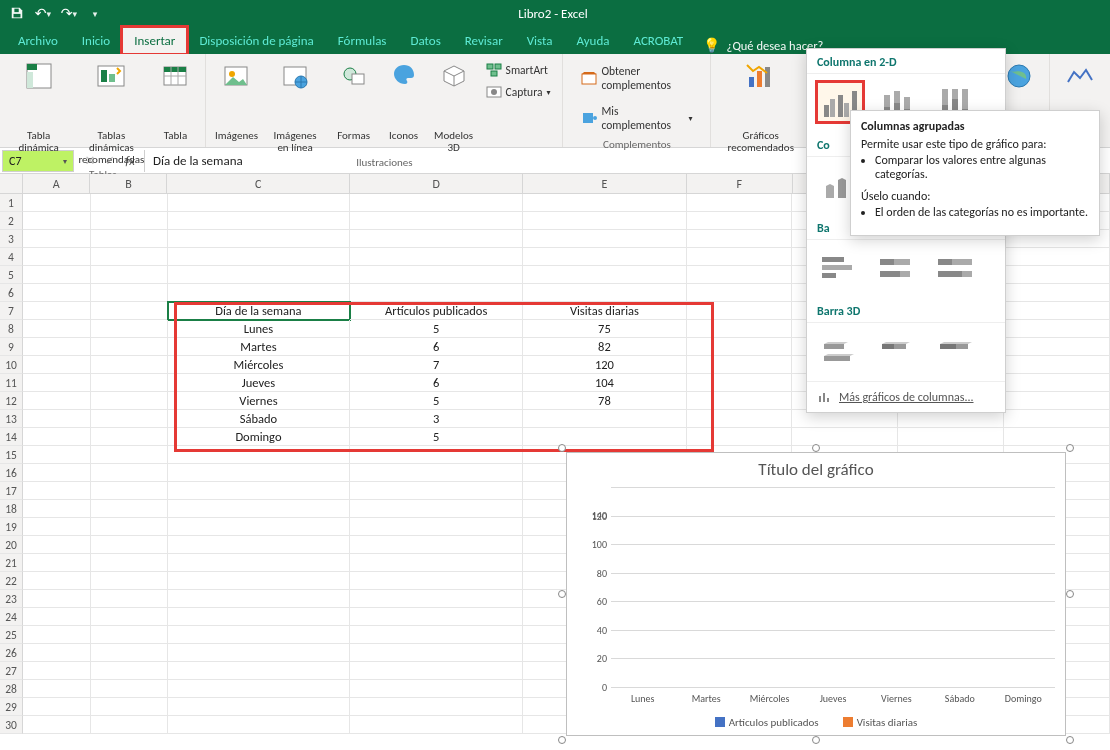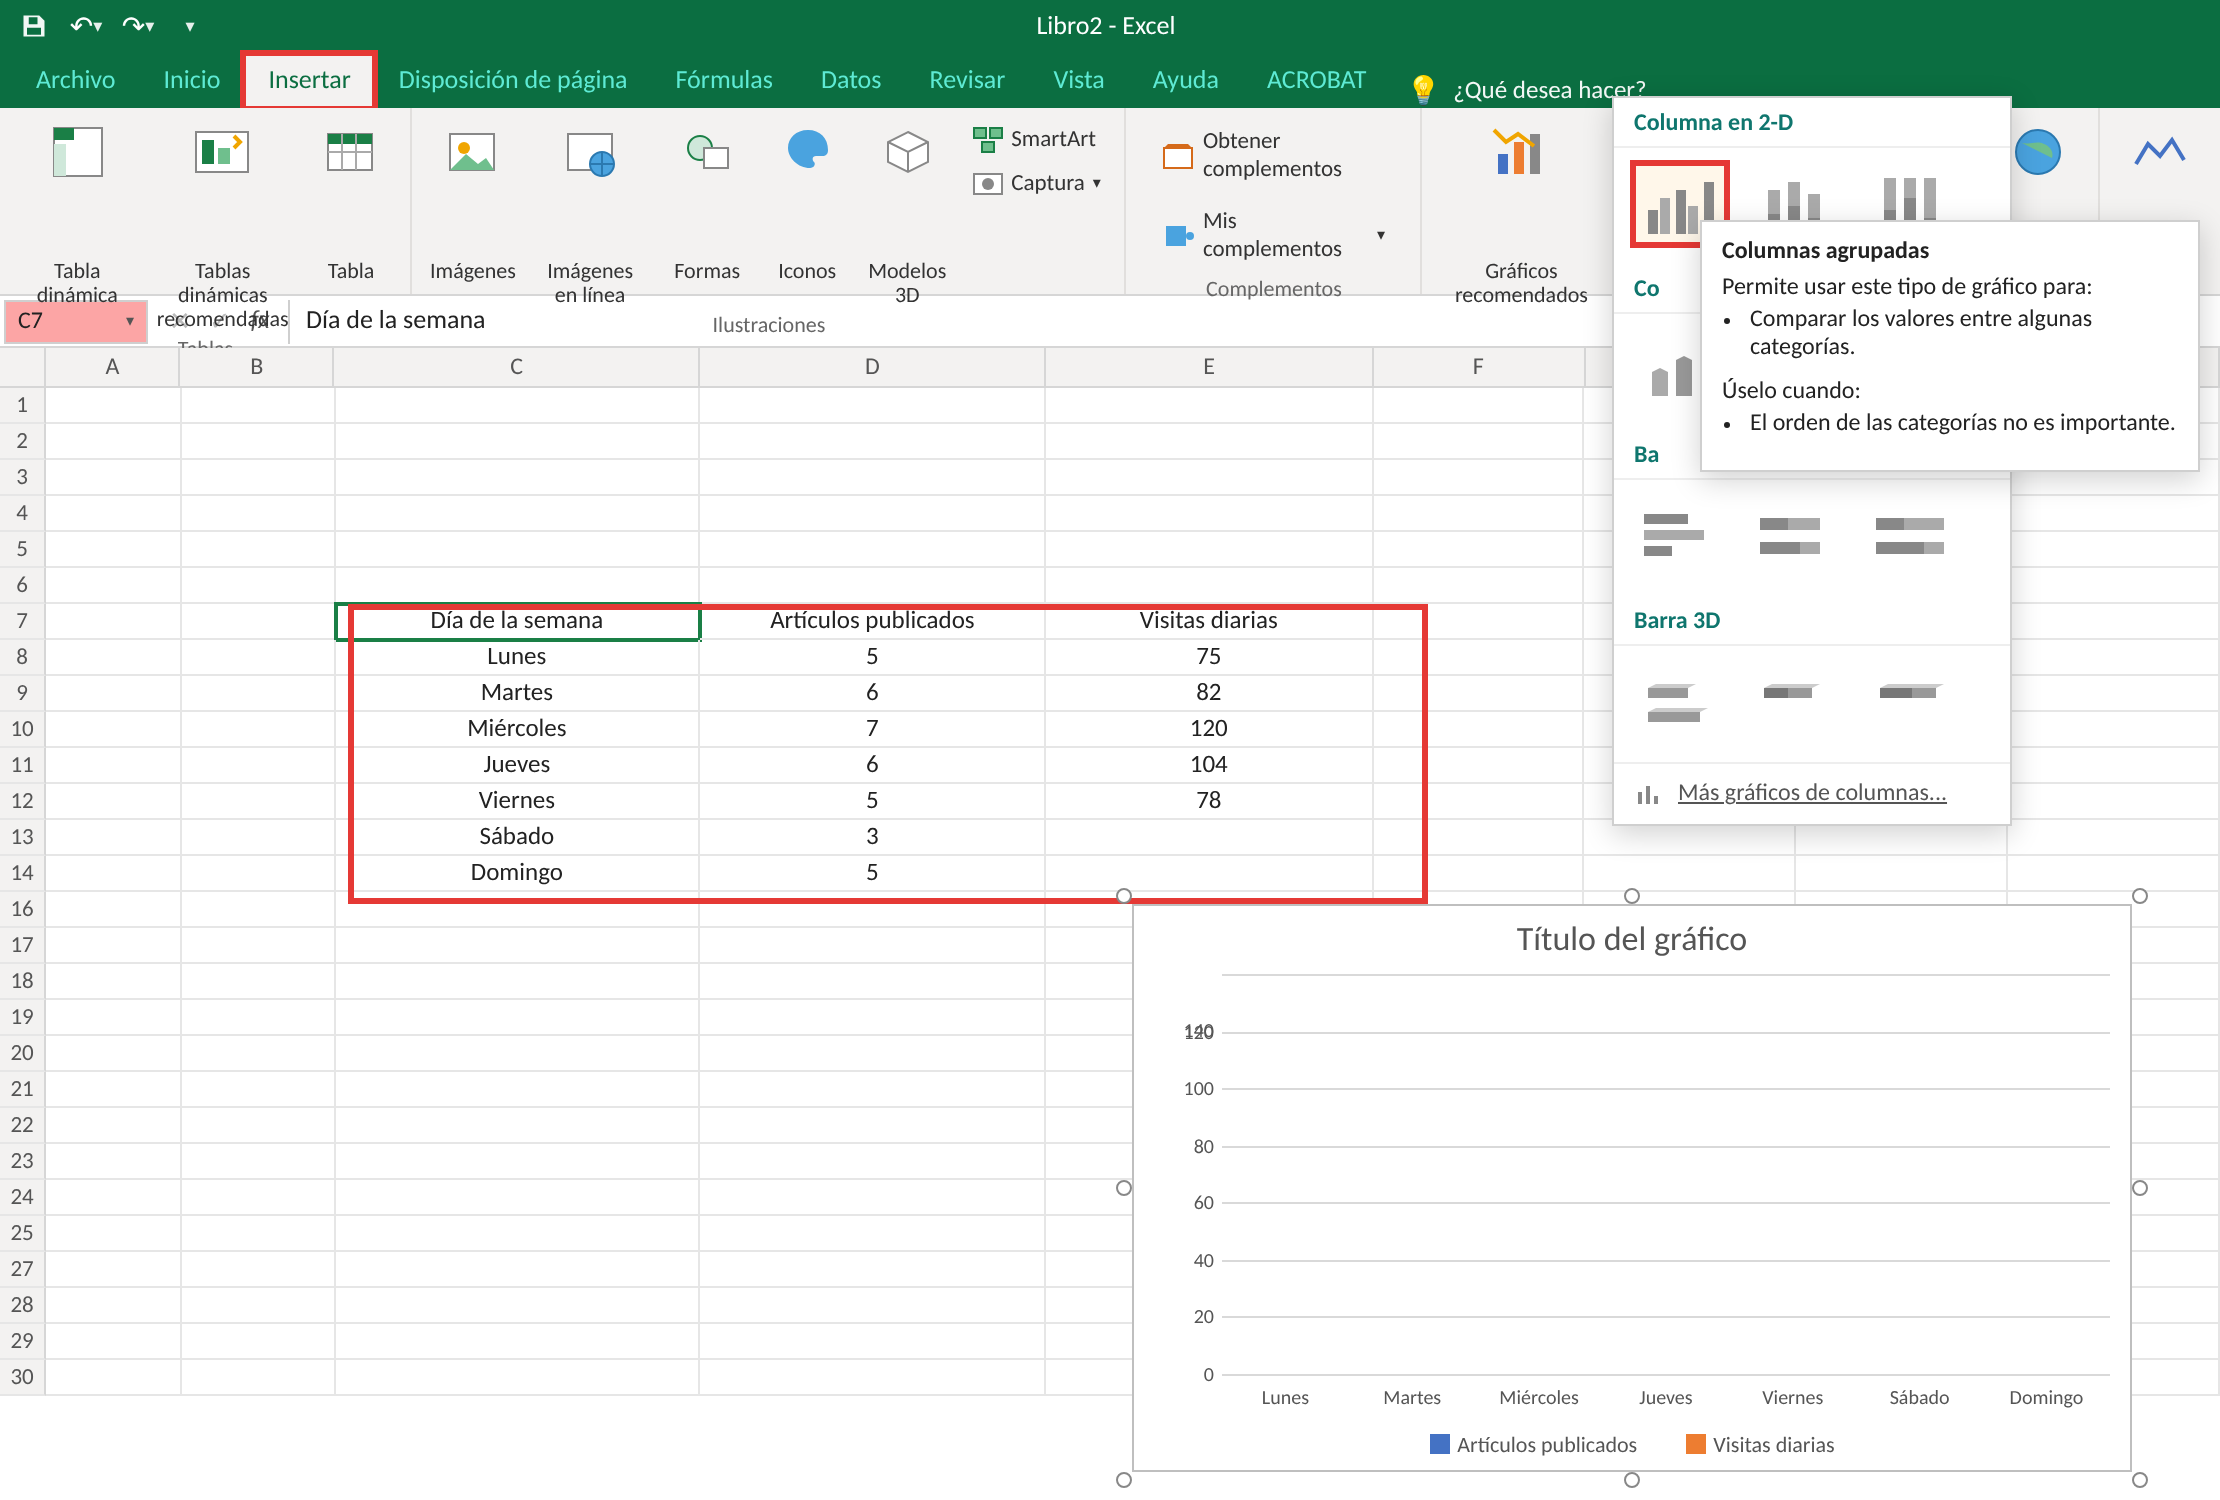--- a/index.html
+++ b/index.html
@@ -30,21 +30,21 @@
   .grp-title { font-size:11px; color:#666; padding:0 0 2px; width:100%; text-align:center; }
   .stackcol { display:flex; flex-direction:column; gap:2px; justify-content:flex-start; }
   .smallbtn { display:flex; align-items:center; gap:4px; font-size:11.5px; color:#333; padding:2px 4px; }
   .smallbtn .ic { width:16px; height:16px; display:flex; align-items:center; justify-content:center;}
   .chart-minibtns { display:flex; flex-wrap:wrap; gap:4px; width:120px; padding:2px 2px 0; }
   .chart-mini { width:36px; height:20px; display:flex; align-items:center; justify-content:center; border-radius:2px; position:relative; }
   .chart-mini .caret { font-size:8px; position:absolute; right:0px; bottom:0px; color:#444;}
   .chart-mini.hl { outline:3px solid #e53935; outline-offset:-1px; }
   
   .fbar { height:26px; border-bottom:1px solid #d6d6d6; display:flex; align-items:center; background:#fff; }
-  .namebox { width:72px; height:22px; border:1px solid #cfcfcf; margin:0 2px; display:flex; align-items:center; justify-content:space-between; padding:0 6px; font-size:12px; background:#fca5a5; }
+  .namebox { width:72px; height:22px; border:1px solid #cfcfcf; margin:0 2px; display:flex; align-items:center; justify-content:space-between; padding:0 6px; font-size:12px; background:#bef264; }
   .namebox .caret { font-size:8px; color:#555; }
   .fxbtns { display:flex; align-items:center; gap:4px; padding:0 6px; color:#888; }
   .fxbtns .fic { width:16px; height:16px; display:flex; align-items:center; justify-content:center; font-size:13px;}
   .fxinput { flex:1; height:22px; border-left:1px solid #cfcfcf; padding:0 8px; display:flex; align-items:center; font-size:13px; }
   
   .grid { position:relative; height: calc(750px - 26px - 28px - 94px - 26px); overflow:hidden; }
   .colheads { display:flex; height:20px; border-bottom:1px solid #d6d6d6; background:#f3f2f1; }
   .corner { width:24px; border-right:1px solid #d6d6d6; background:#f3f2f1; }
   .ch { border-right:1px solid #d6d6d6; text-align:center; font-size:12px; color:#555; line-height:20px; background:#f3f2f1; }
   .rows { position:relative; }
@@ -686,20 +686,32 @@
           <div class="cell cB"></div>
           <div class="cell cC">Domingo</div>
           <div class="cell cD">5</div>
           <div class="cell cE"></div>
           <div class="cell cF"></div>
           <div class="cell cG"></div>
           <div class="cell cH"></div>
           <div class="cell cI"></div>
         </div>
         <div class="row">
+          <div class="rh">15</div>
+          <div class="cell cA"></div>
+          <div class="cell cB"></div>
+          <div class="cell cC"></div>
+          <div class="cell cD"></div>
+          <div class="cell cE"></div>
+          <div class="cell cF"></div>
+          <div class="cell cG"></div>
+          <div class="cell cH"></div>
+          <div class="cell cI"></div>
+        </div>
+        <div class="row">
           <div class="rh">16</div>
           <div class="cell cA"></div>
           <div class="cell cB"></div>
           <div class="cell cC"></div>
           <div class="cell cD"></div>
           <div class="cell cE"></div>
           <div class="cell cF"></div>
           <div class="cell cG"></div>
           <div class="cell cH"></div>
           <div class="cell cI"></div>
@@ -795,20 +807,32 @@
           <div class="cell cC"></div>
           <div class="cell cD"></div>
           <div class="cell cE"></div>
           <div class="cell cF"></div>
           <div class="cell cG"></div>
           <div class="cell cH"></div>
           <div class="cell cI"></div>
         </div>
         <div class="row">
           <div class="rh">25</div>
+          <div class="cell cA"></div>
+          <div class="cell cB"></div>
+          <div class="cell cC"></div>
+          <div class="cell cD"></div>
+          <div class="cell cE"></div>
+          <div class="cell cF"></div>
+          <div class="cell cG"></div>
+          <div class="cell cH"></div>
+          <div class="cell cI"></div>
+        </div>
+        <div class="row">
+          <div class="rh">26</div>
           <div class="cell cA"></div>
           <div class="cell cB"></div>
           <div class="cell cC"></div>
           <div class="cell cD"></div>
           <div class="cell cE"></div>
           <div class="cell cF"></div>
           <div class="cell cG"></div>
           <div class="cell cH"></div>
           <div class="cell cI"></div>
         </div>

